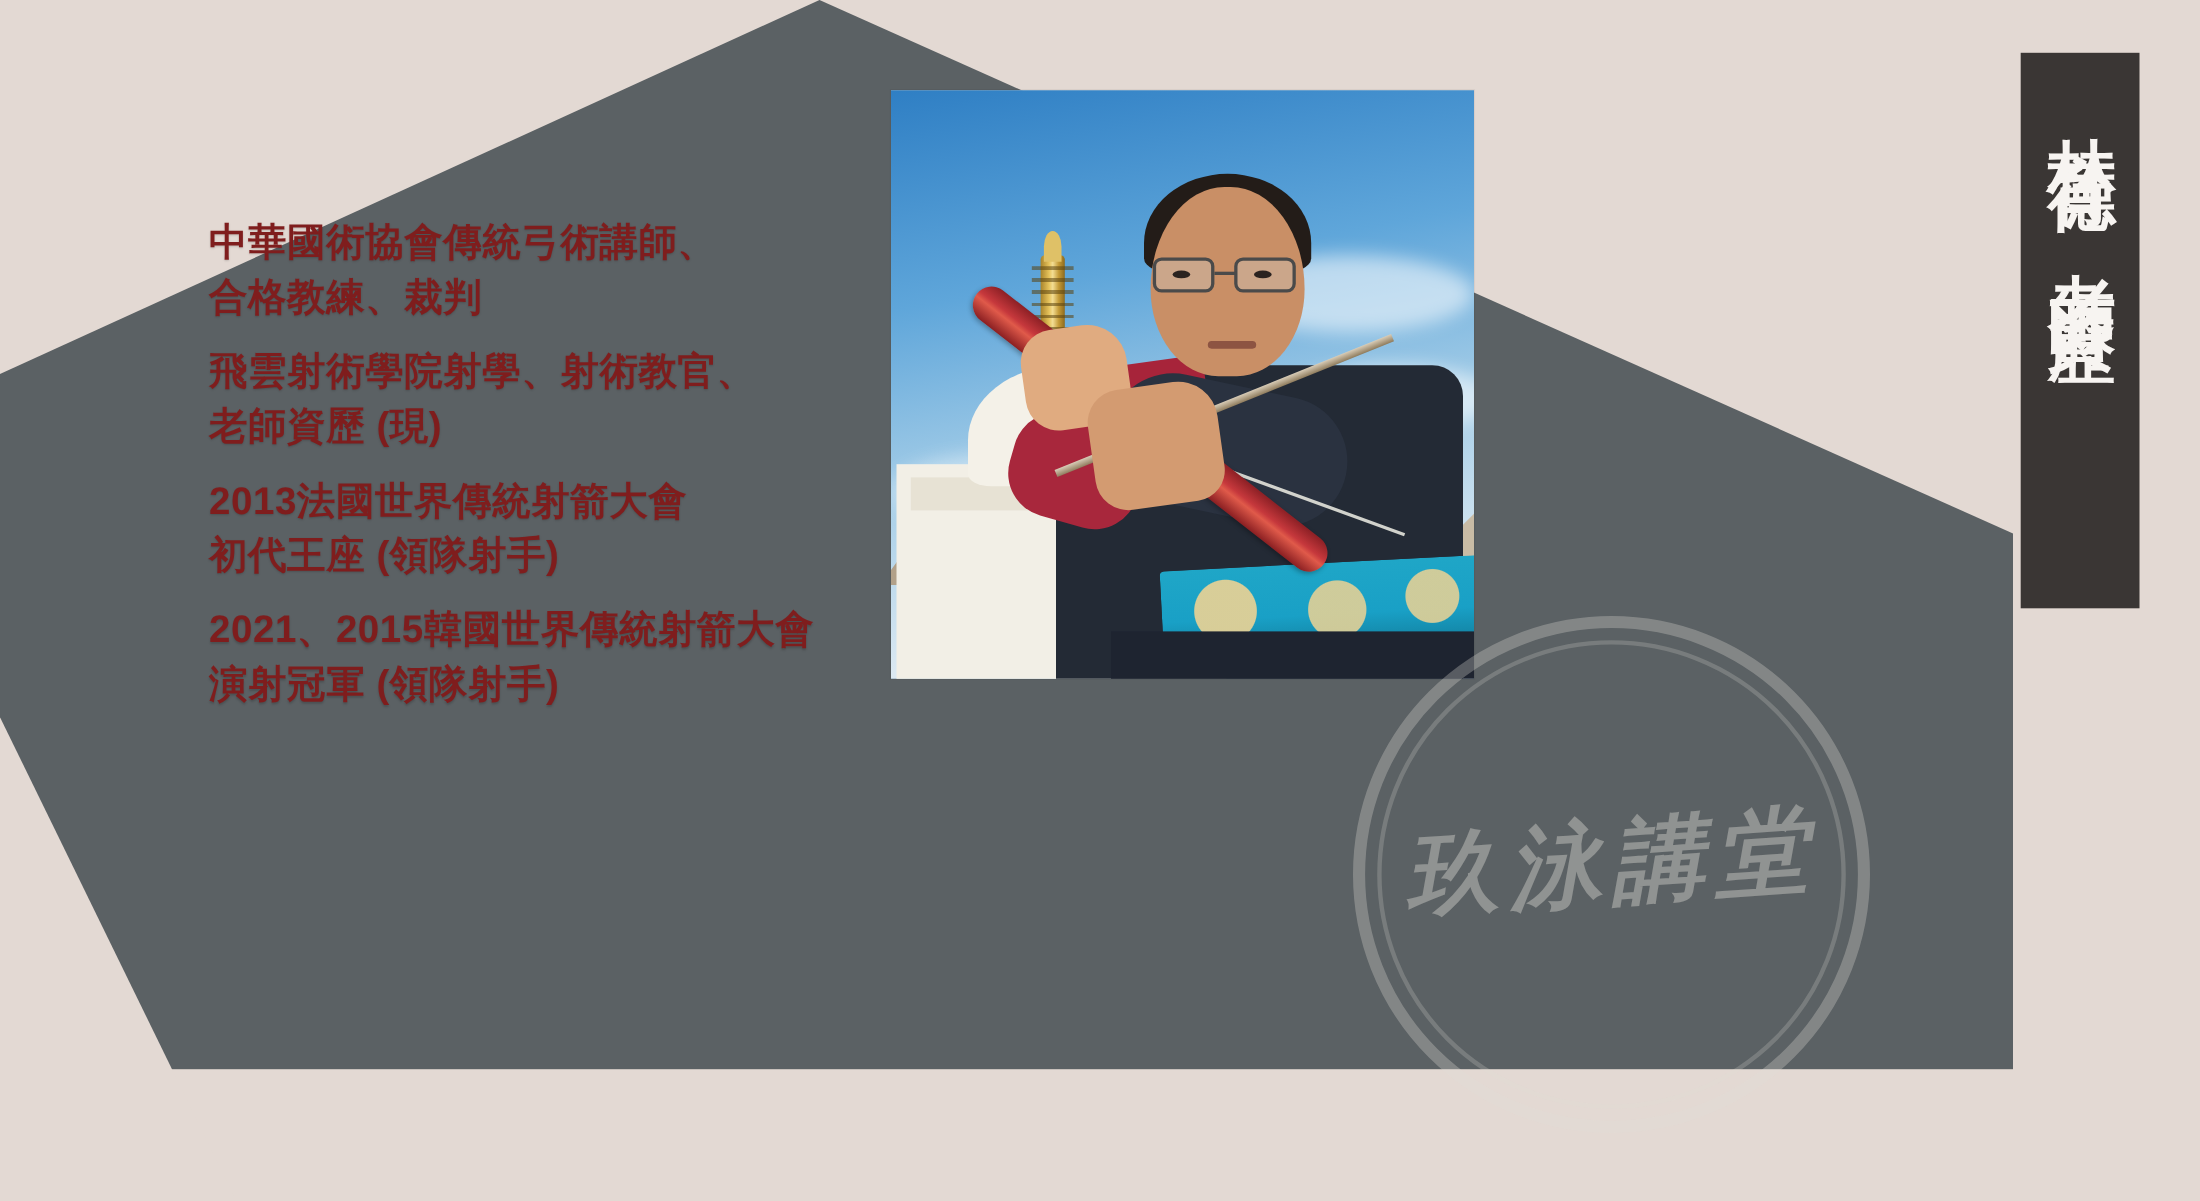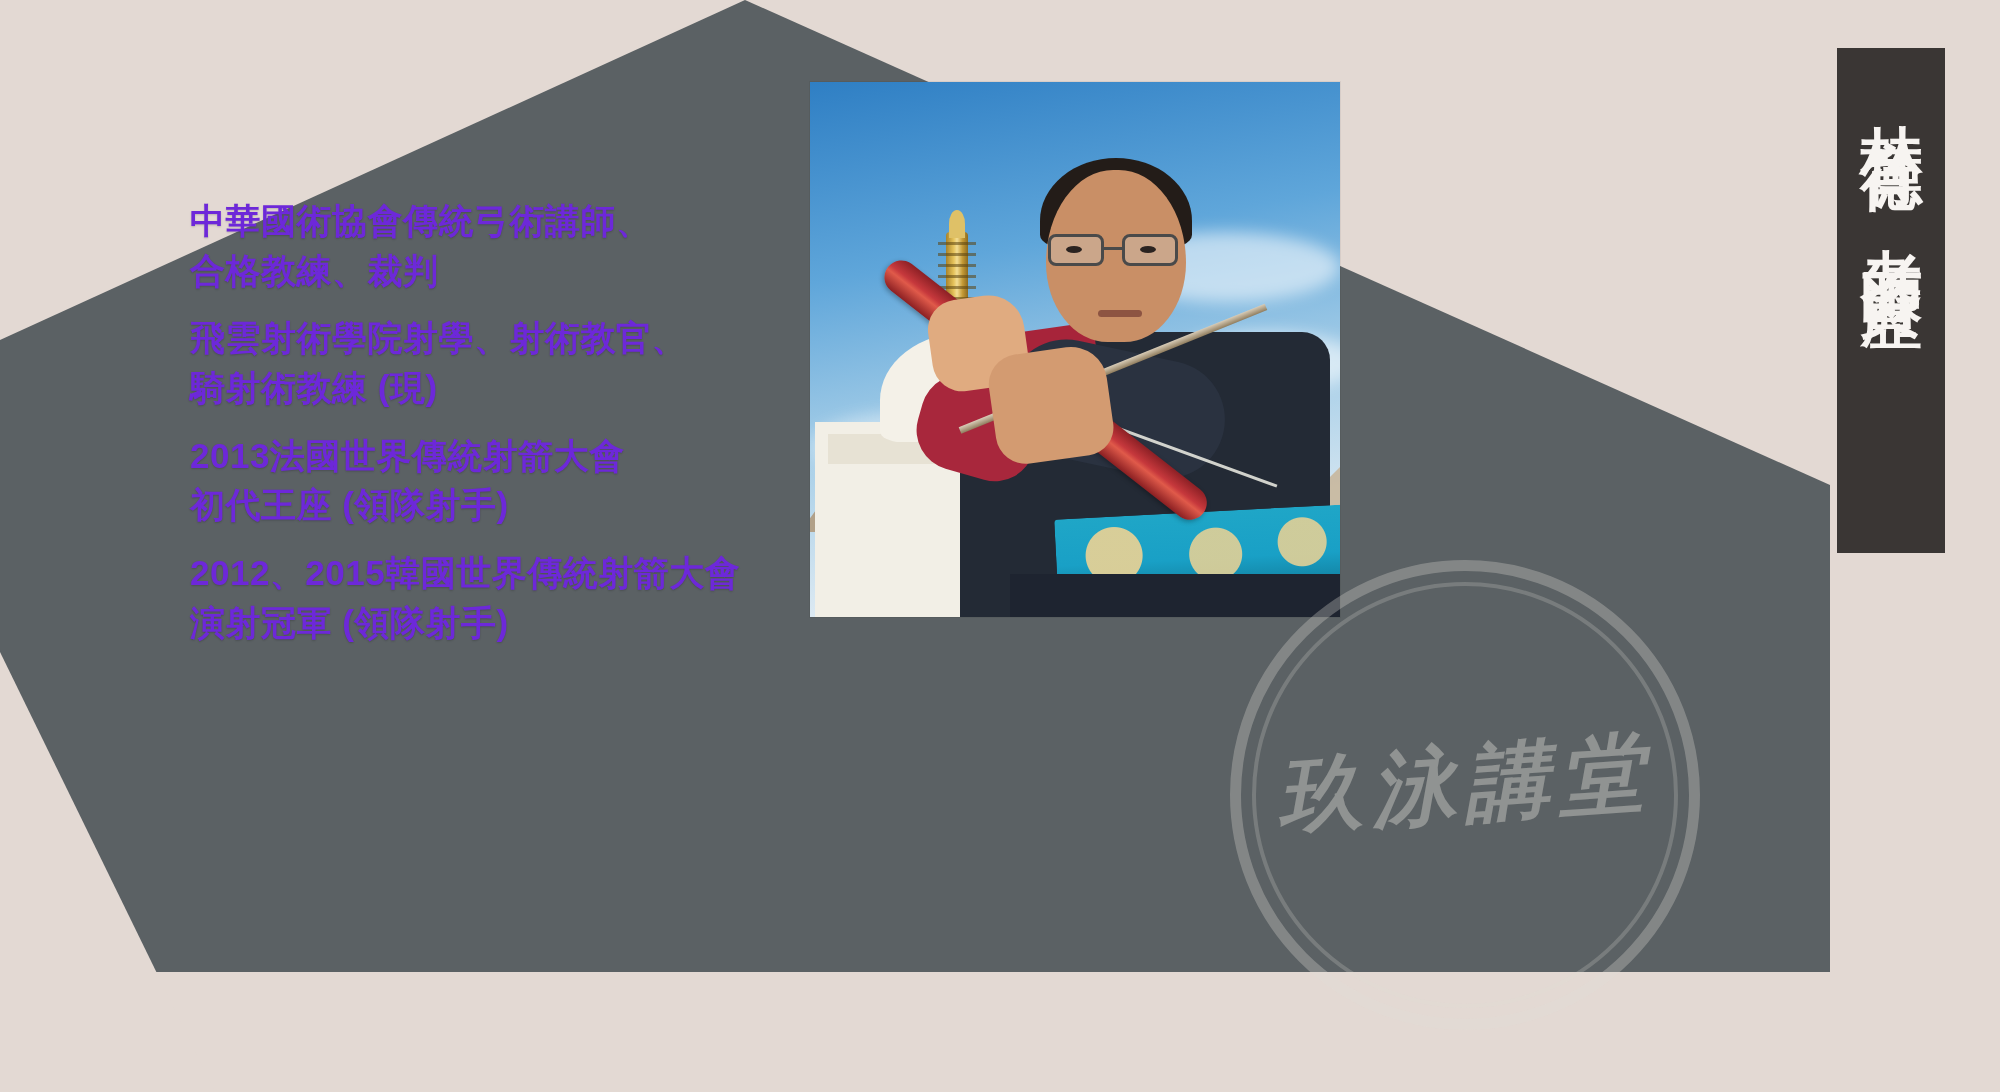--- a/index.html
+++ b/index.html
@@ -381,21 +381,21 @@
   }
 
   
   .resume {
     position: absolute;
     left: 190px;
     top: 196px;
     width: 620px;
   }
   .entry {
-    color: #6d28d9;
+    color: #7f1d1d;
     font-size: 35px;
     font-weight: 700;
     line-height: 1.42;
     margin: 0 0 18px 0;
     letter-spacing: 0.5px;
     white-space: pre-line;
     text-shadow: 0 1px 2px rgba(0,0,0,.18);
   }
 
   
@@ -485,24 +485,24 @@
     </div>
     <div class="arrow"></div>
     <div class="hand h2"></div>
     <div class="hand"></div>
   </div>
 
   <div class="resume">
     <p class="entry">中華國術協會傳統弓術講師、
 合格教練、裁判</p>
     <p class="entry">飛雲射術學院射學、射術教官、
-騎射術教練 (現)</p>
+老師資歷 (現)</p>
     <p class="entry">2013法國世界傳統射箭大會
 初代王座 (領隊射手)</p>
-    <p class="entry">2012、2015韓國世界傳統射箭大會
+    <p class="entry">2021、2015韓國世界傳統射箭大會
 演射冠軍 (領隊射手)</p>
   </div>
 
   <div class="seal">
     <div class="seal-ring"></div>
     <div class="seal-ring inner"></div>
     <div class="seal-text">玖泳講堂</div>
   </div>
 
   <div class="title-column">

